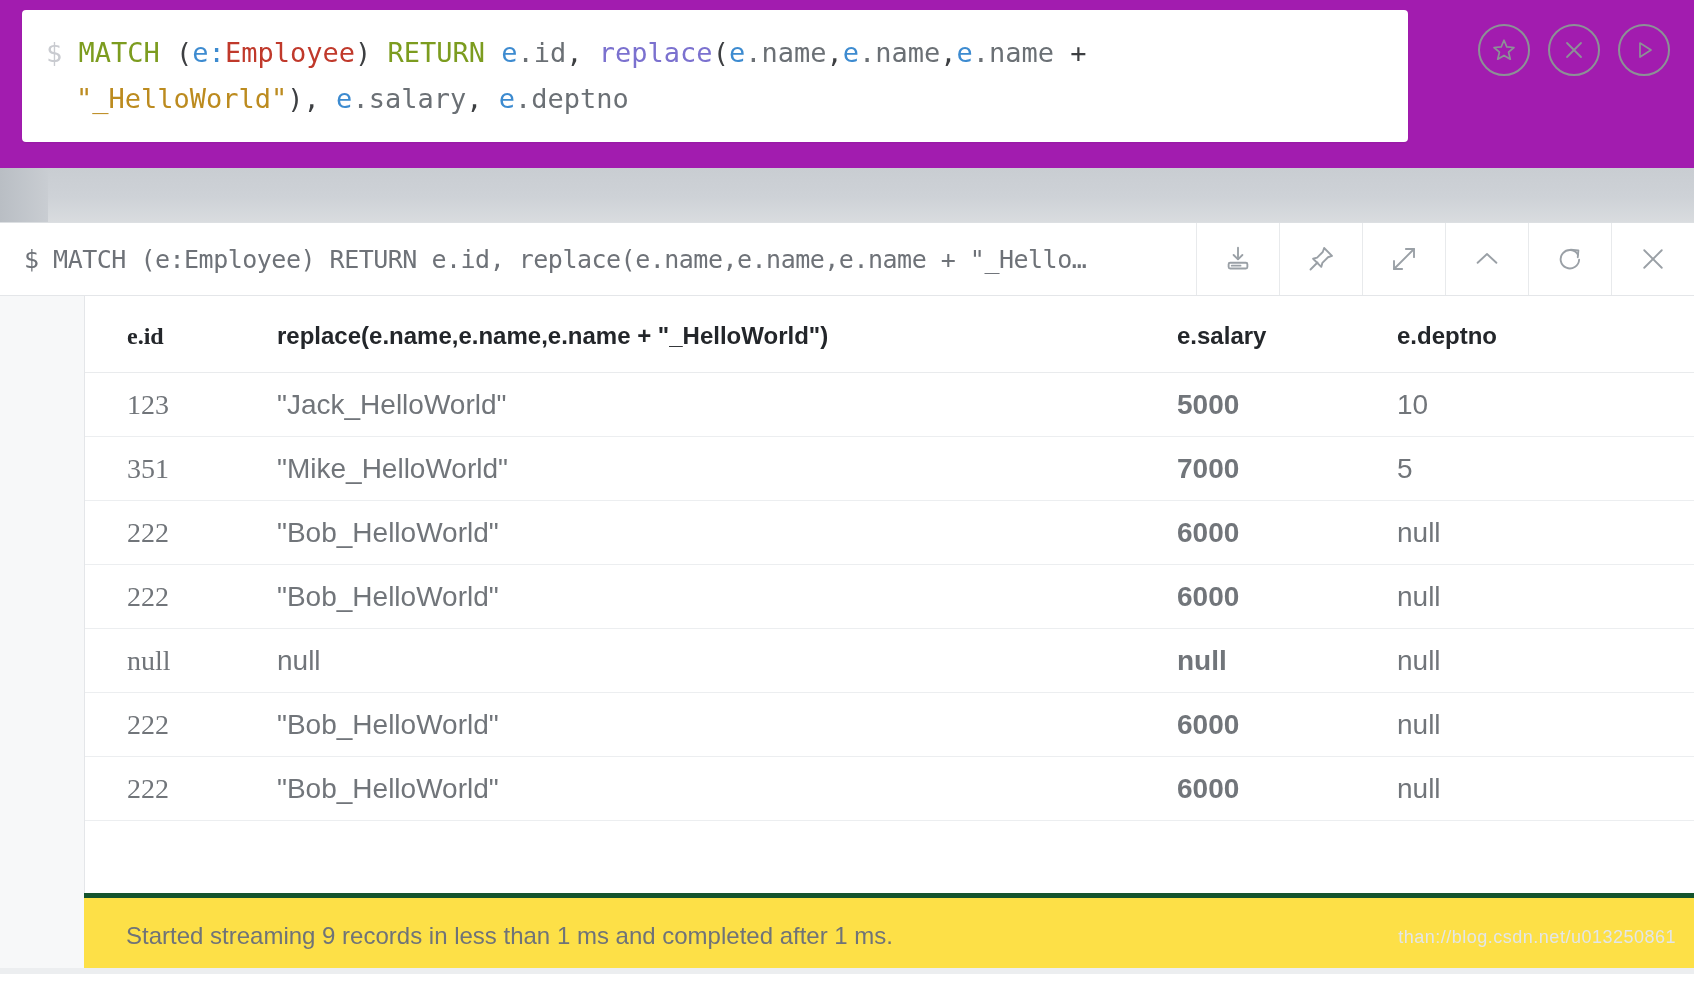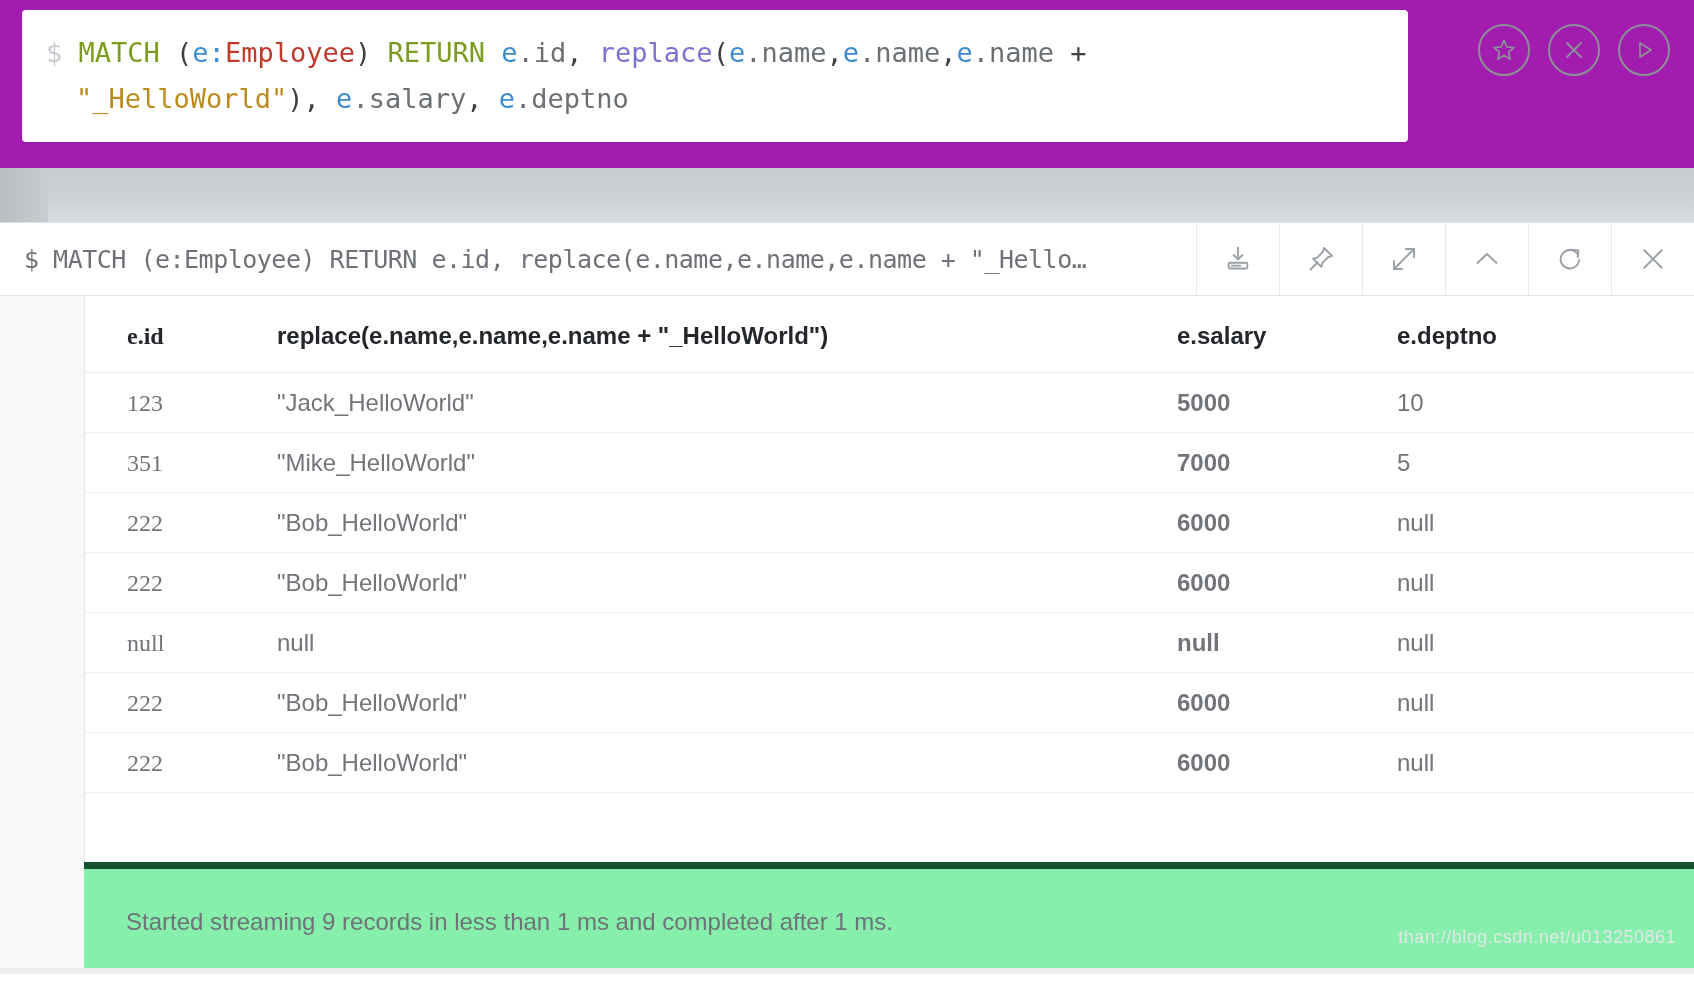--- a/index.html
+++ b/index.html
@@ -182,47 +182,47 @@
   }
   table.results th {
     text-align: left;
     font-size: 24px;
     font-weight: bold;
     color: #23262a;
     padding: 26px 0 22px 0;
     border-bottom: 1px solid #e9ebed;
   }
   table.results td {
-    font-size: 24px;
+    font-size: 28px;
     color: #71757a;
     padding: 16px 0 15px 0;
     border-bottom: 1px solid #eceef0;
     white-space: nowrap;
     overflow: hidden;
     text-overflow: ellipsis;
   }
   .col-id     { width: 150px; padding-left: 42px !important; font-family: Liberation Serif, serif; }
   .col-repl   { width: 900px; }
   .col-sal    { width: 220px; font-weight: bold; }
   .col-dept   { width: auto; }
   table.results th.col-id { padding-left: 42px; }
 
   .status-bar {
     position: absolute;
     left: 84px;
     right: 0;
     bottom: 0;
-    height: 112px;
-    border-top: 7px solid #14532d;
+    height: 81px;
+    border-top: 5px solid #14532d;
     display: flex;
     align-items: center;
     padding-left: 42px;
     font-size: 24px;
     color: #6f7378;
-    background: #86efac;
+    background: #fde047;
     box-sizing: border-box;
   }
   .watermark {
     position: absolute;
     right: 18px;
     bottom: 26px;
     font-size: 18px;
     color: #e3e6e9;
     letter-spacing: 0.5px;
     pointer-events: none;

